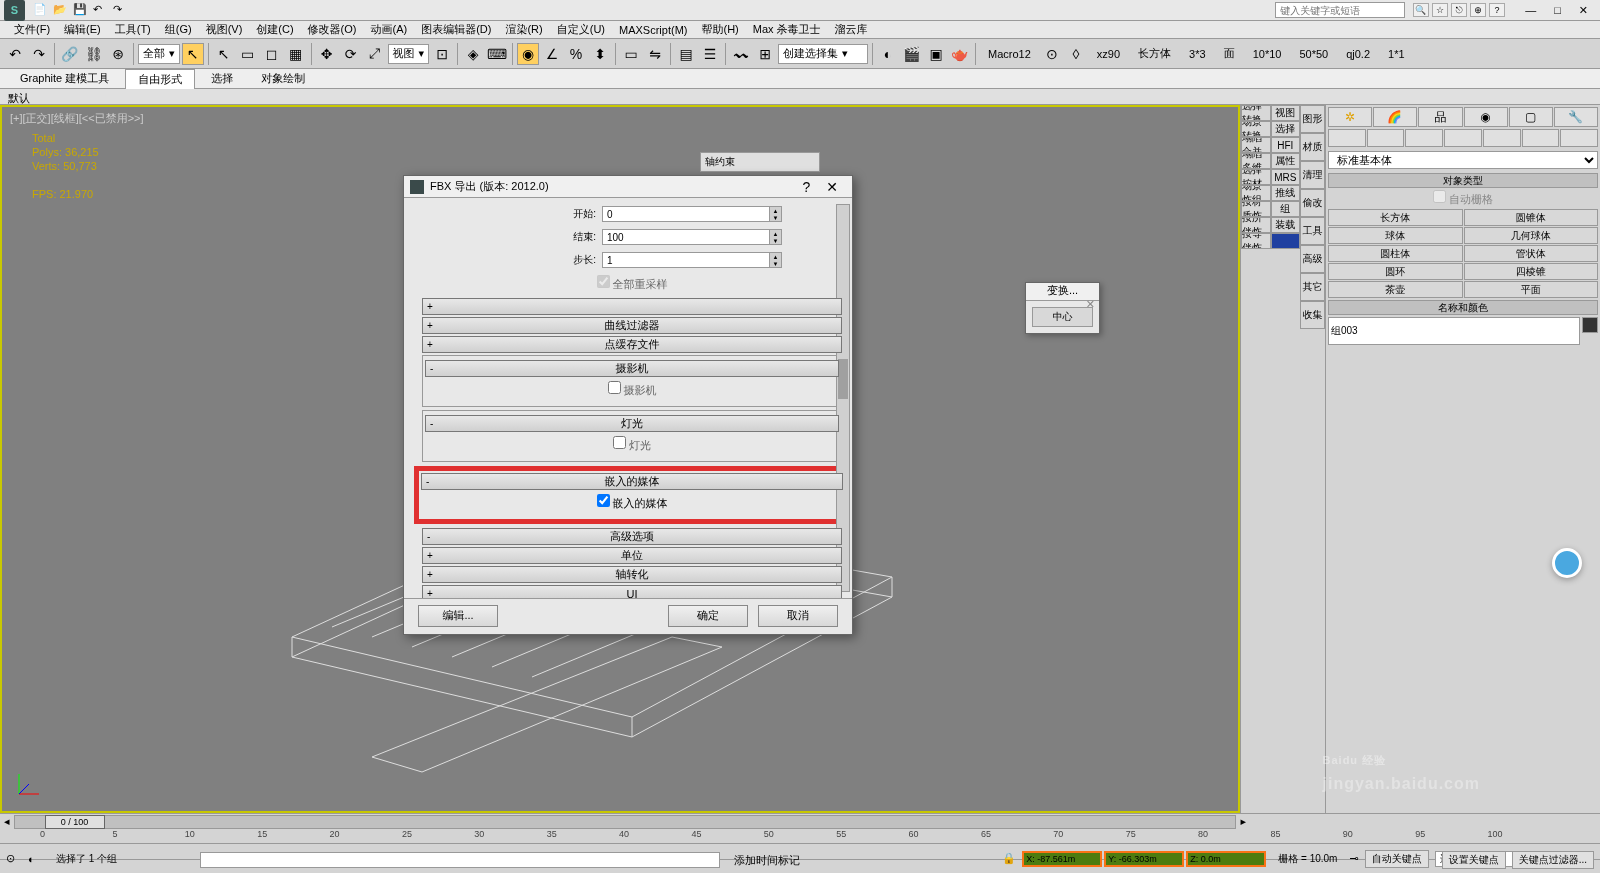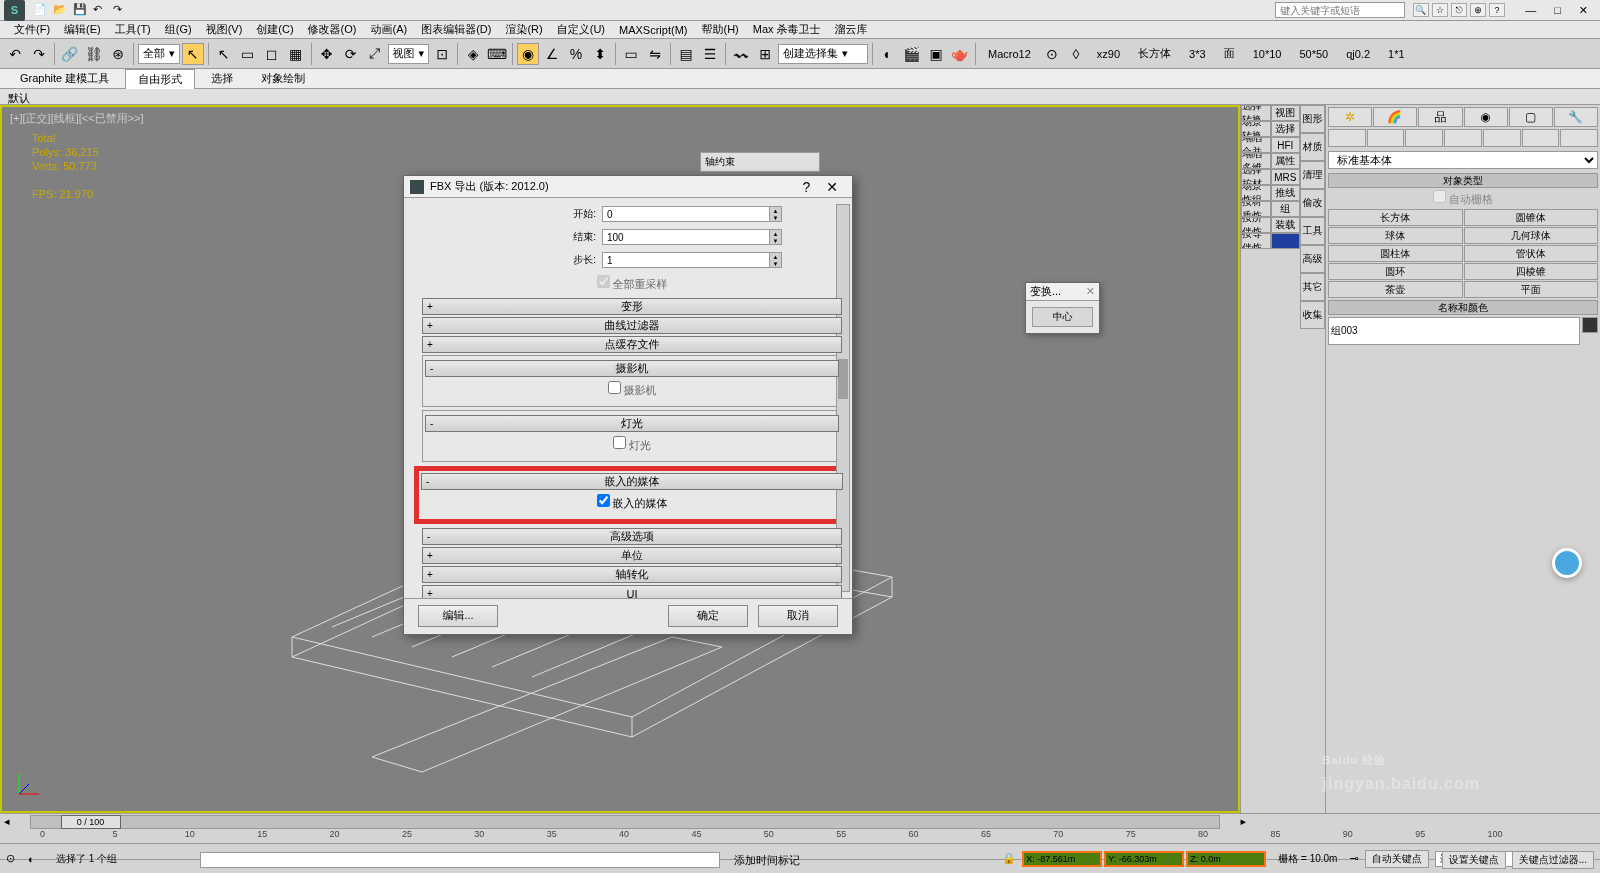--- a/index.html
+++ b/index.html
@@ -51,21 +51,21 @@
 .cmdpanel .rollout-hdr { background:#c0c0c0; border:1px solid #999; text-align:center; height:15px; font-size:10px; }
 .cmdpanel .grid2 { display:grid; grid-template-columns:1fr 1fr; gap:1px; margin-bottom:2px; }
 .cmdpanel .grid2 button { height:17px; border:1px solid #999; background:#d8d8d8; font-size:10px; }
 .cmdpanel .nameinput { display:flex; gap:2px; margin-top:2px; }
 .cmdpanel .nameinput input { flex:1; height:28px; border:1px solid #999; background:#fff; font-size:10px; padding:0 2px; }
 .cmdpanel .nameinput .swatch { width:16px; height:16px; background:#333; border:1px solid #999; }
 
 
 .float-constraint { position:absolute; left:700px; top:152px; width:120px; height:20px; background:#e0e0e0; border:1px solid #999; display:flex; align-items:center; padding:0 4px; font-size:10px; }
 .float-transform { position:absolute; left:1025px; top:282px; width:75px; background:#e8e8e8; border:1px solid #666; box-shadow:2px 2px 6px rgba(0,0,0,.3); }
-.float-transform .hdr { height:18px; background:#f0f0f0; display:flex; align-items:center; padding:0 4px; font-size:10px; border-bottom:1px solid #999; }
+.float-transform .hdr { height:18px; background:#f0f0f0; display:flex; align-items:center; padding:0 4px; font-size:10px; border-bottom:1px solid #999;flex-direction:column; }
 .float-transform .hdr .x { margin-left:auto; color:#888; }
 .float-transform .body { padding:6px; }
 .float-transform .body button { width:100%; height:20px; border:1px solid #999; background:#d8d8d8; font-size:10px; }
 
 
 .fbx { position:absolute; left:403px; top:175px; width:450px; height:460px; background:#e8e8e8; border:1px solid #666; box-shadow:3px 3px 10px rgba(0,0,0,.4); }
 .fbx .hdr { height:22px; background:#f0f0f0; display:flex; align-items:center; padding:0 6px; border-bottom:1px solid #999; font-size:11px; }
 .fbx .hdr .ico { width:14px; height:14px; background:#3a4a4a; margin-right:6px; }
 .fbx .hdr .sp { flex:1; }
 .fbx .hdr .c { padding:0 8px; font-size:14px; cursor:default; }
@@ -84,21 +84,21 @@
 .fbx .rollbtn .lbl { flex:1; text-align:center; }
 .fbx .group { border:1px solid #999; padding:4px 2px 2px; margin-bottom:3px; }
 .fbx .hl-wrap { border:5px solid #e03030; padding:2px; margin:4px -8px; }
 .fbx .footer { height:34px; display:flex; align-items:center; padding:0 14px; gap:10px; border-top:1px solid #999; }
 .fbx .footer button { width:80px; height:22px; border:1px solid #888; background:linear-gradient(#f0f0f0,#d8d8d8); font-size:11px; }
 .fbx .footer .sp { flex:1; }
 
 
 .bottom { position:absolute; left:0; right:0; bottom:0; height:60px; background:#d4d4d4; }
 .timeslider { height:16px; background:#d4d4d4; display:flex; align-items:center; border-top:1px solid #999; }
-.timeslider .track { flex:1; height:14px; background:#c0c0c0; border:1px solid #999; margin:0 16px; position:relative; }
+.timeslider .track { flex:1; height:14px; background:#c0c0c0; border:1px solid #999; margin:0 0; position:relative; }
 .timeslider .handle { position:absolute; left:30px; top:-1px; width:60px; height:14px; background:#e0e0e0; border:1px solid #666; font-size:9px; display:flex; align-items:center; justify-content:center; }
 .ruler { height:14px; background:#d4d4d4; display:flex; padding:0 40px; }
 .ruler span { flex:1; font-size:9px; color:#444; }
 .status { height:30px; display:flex; align-items:center; padding:0 6px; gap:6px; border-top:1px solid #999; }
 .status .txt { padding:0 6px; font-size:10px; }
 .status .coord { display:flex; gap:2px; }
 .status .coord div { width:80px; height:16px; border:2px solid #f97316; background:#4d7c0f; font-size:9px; padding:0 2px; display:flex; align-items:center; }
 .status input { height:16px; border:1px solid #999; background:#fff; font-size:10px; padding:0 4px; }
 .status .sp { flex:1; }
 .status .sbtn { height:18px; padding:0 6px; border:1px solid #999; background:#e0e0e0; font-size:10px; display:flex; align-items:center; }
@@ -394,21 +394,20 @@
           <div class="ar">
             <span>▲</span>
             <span>▼</span>
           </div>
         </div>
       </div>
     <div class="chkrow"><input type="checkbox" checked="" disabled="" style=""> <span>全部重采样</span></div>
 
     <div class="rollbtn">
         <span class="pm">+</span>
-        <span class="lbl">变形</span>
       </div>
     <div class="rollbtn">
         <span class="pm">+</span>
         <span class="lbl">曲线过滤器</span>
       </div>
     <div class="rollbtn">
         <span class="pm">+</span>
         <span class="lbl">点缓存文件</span>
       </div>
 

